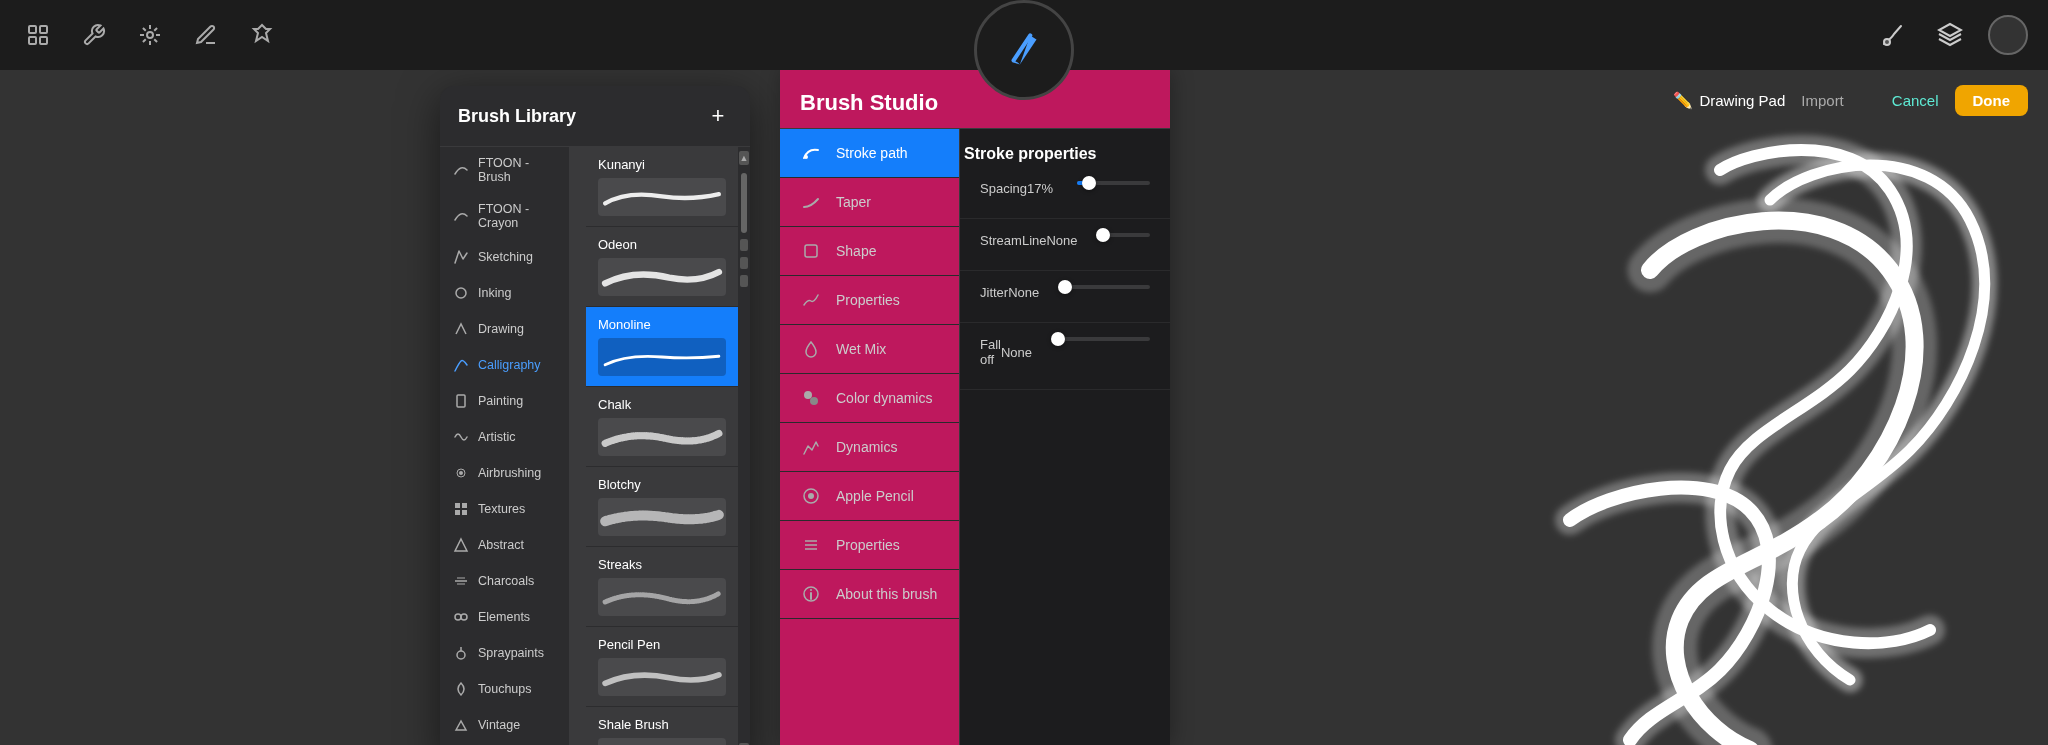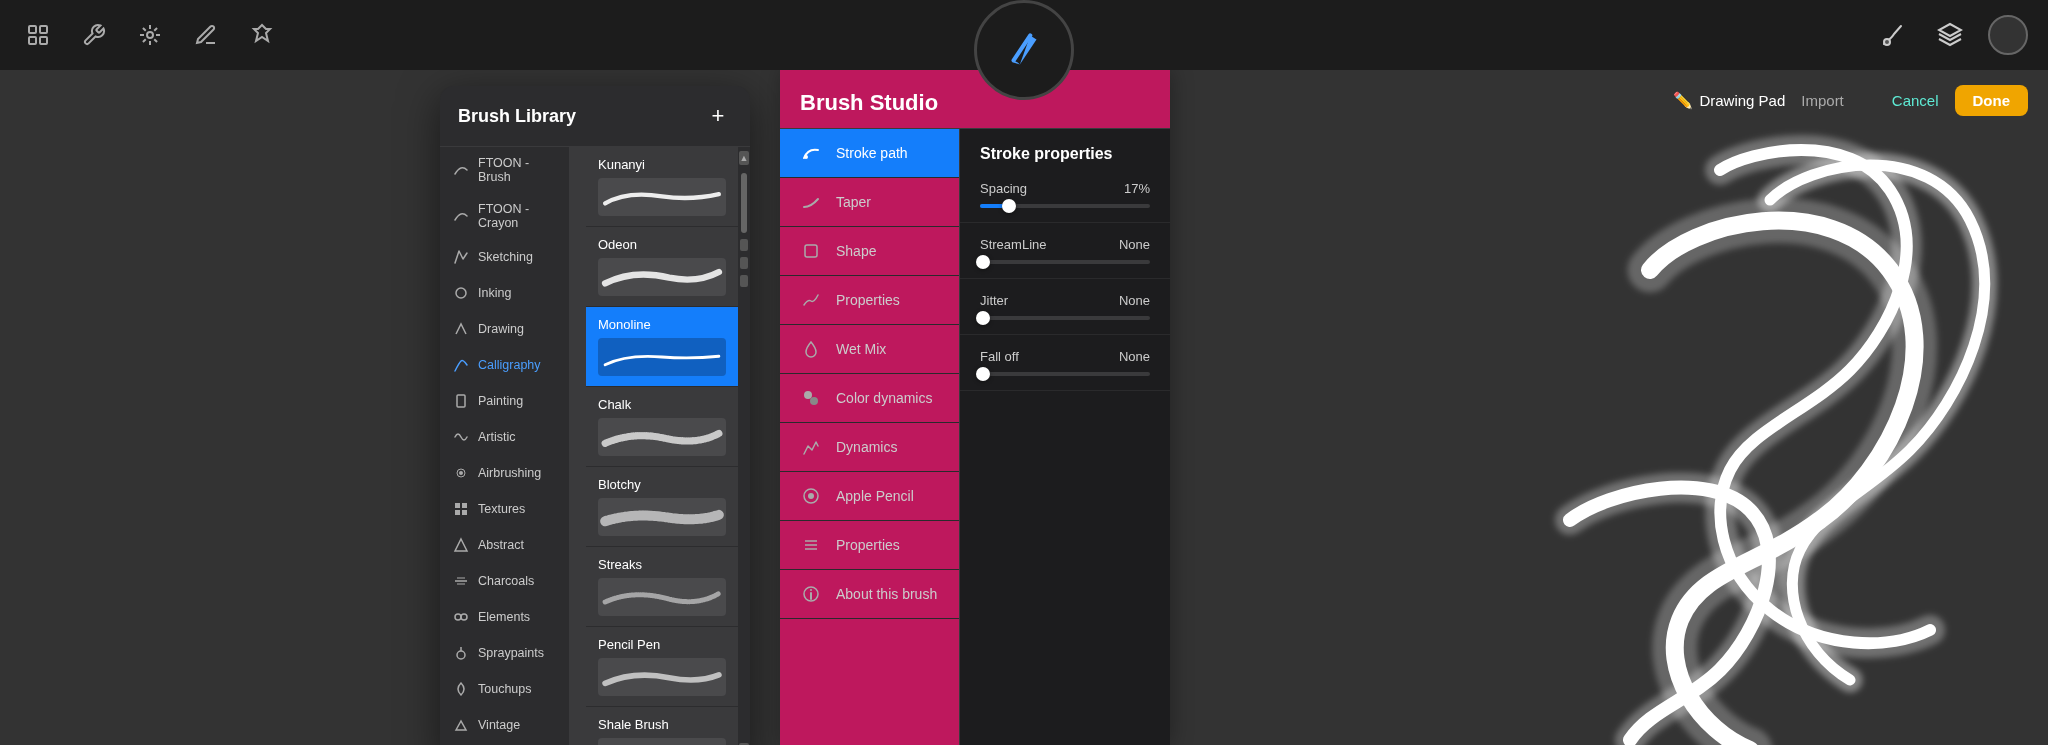--- a/index.html
+++ b/index.html
@@ -269,23 +269,24 @@
     .studio-right-content {
       flex: 1;
       padding: 0;
       overflow-y: auto;
       background: #1c1c1e;
     }
     .studio-right-content::-webkit-scrollbar { display: none; }
 
     .prop-row {
       display: flex;
-      flex-direction: column;
+      flex-direction: row;
       padding: 14px 20px;
       border-bottom: 1px solid #2a2a2c;
+      gap: 24px;
     }
     .prop-header {
       display: flex;
       justify-content: space-between;
       align-items: center;
       margin-bottom: 8px;
     }
     .prop-label {
       font-size: 13px;
       color: #ccc;
@@ -388,21 +389,21 @@
       position: absolute;
       top: 0;
       left: 0;
     }
 
     
     .section-title {
       font-size: 16px;
       font-weight: 700;
       color: #fff;
-      padding: 16px 20px 4px 20px;
+      padding: 16px 20px 4px 4px;
     }
   </style>
 </head>
 <body>
 
 <div class="toolbar">
   <div class="toolbar-icon">
     <svg width="24" height="24" viewBox="0 0 24 24" fill="none" stroke="#aaa" stroke-width="2">
       <rect x="3" y="3" width="7" height="7" rx="1"></rect>
         <rect x="14" y="3" width="7" height="7" rx="1"></rect>

